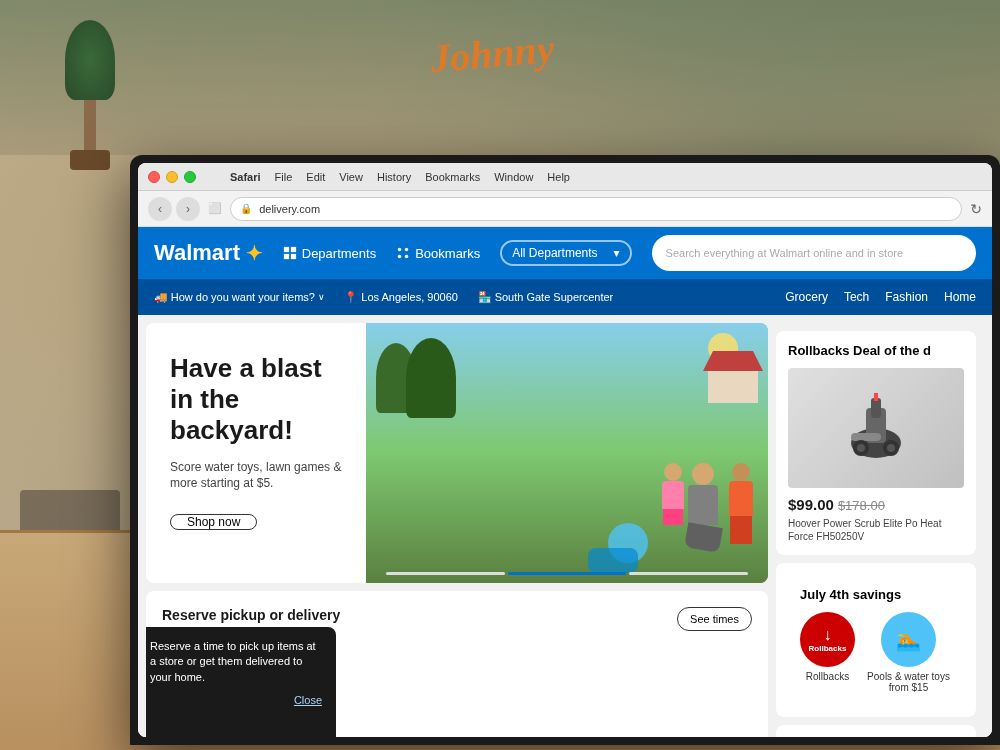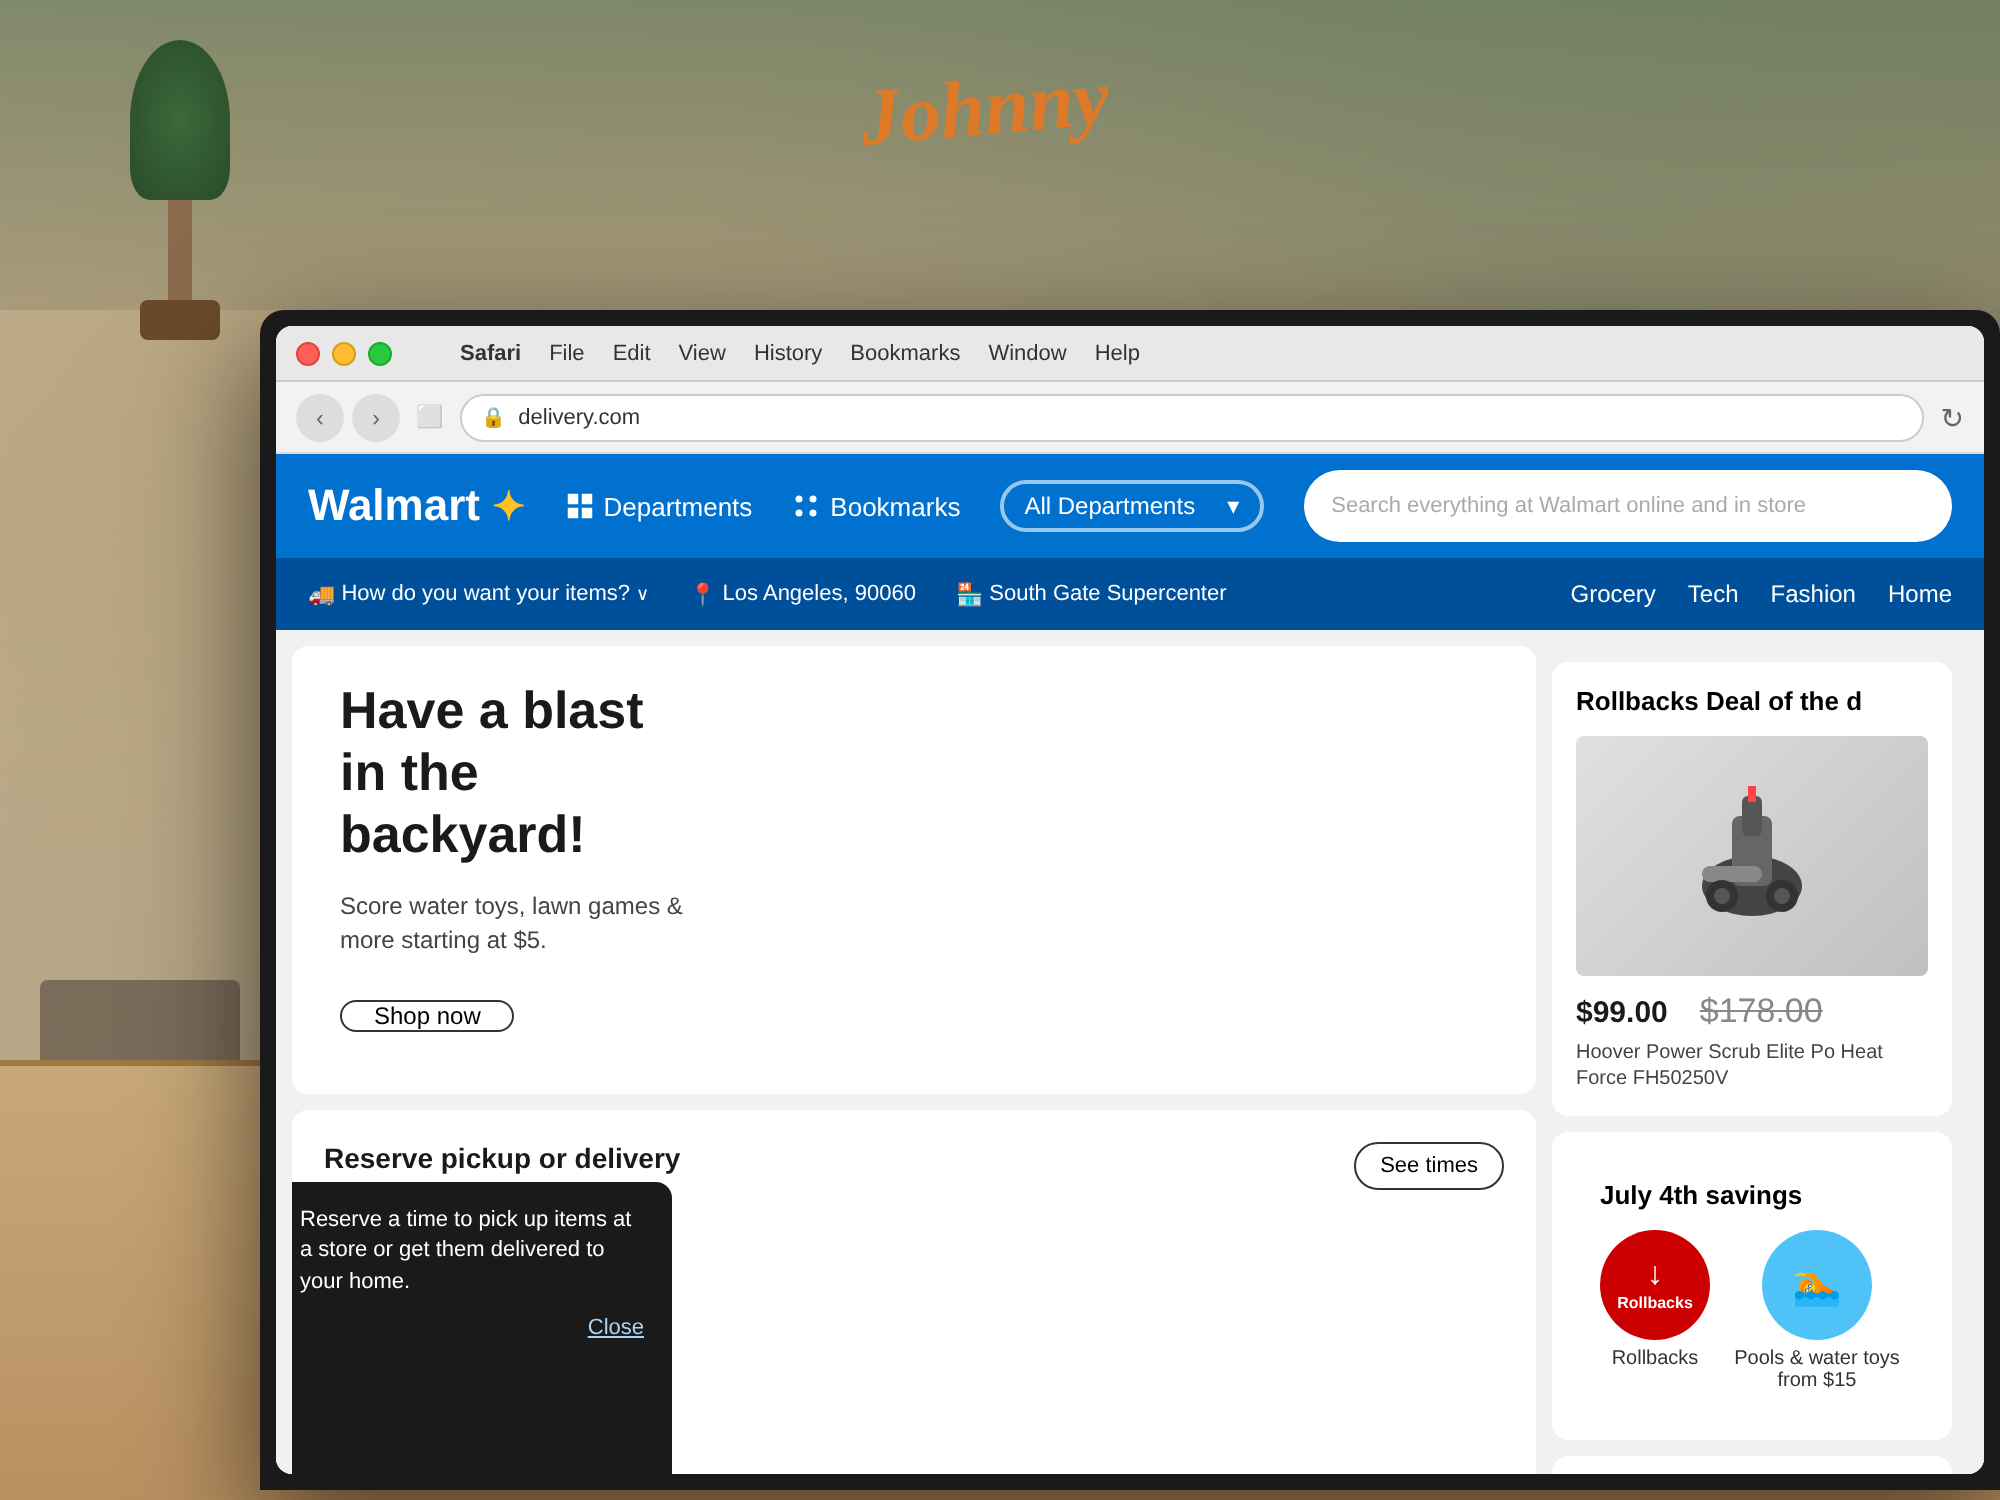--- a/index.html
+++ b/index.html
@@ -202,22 +202,21 @@
       background: white;
       margin: 8px;
       border-radius: 8px;
       overflow: hidden;
       position: relative;
       max-width: 580px;
     }
 
     .hero-content {
       display: flex;
-      height: 224px;
-      align-items: flex-end;
+      height: 260px;
     }
 
     .hero-text {
       padding: 30px 24px;
       flex: 0 0 220px;
     }
 
     .hero-title {
       font-size: 26px;
       font-weight: 700;
@@ -338,21 +337,21 @@
       justify-content: center;
       overflow: hidden;
     }
 
     .vacuum-svg {
       width: 80px;
       height: 80px;
     }
 
     .price-current { font-size: 15px; font-weight: 700; color: #1a1a1a; }
-    .price-original { font-size: 17px; color: #888; text-decoration: line-through; margin-left: 16px; }
+    .price-original { font-size: 13px; color: #888; text-decoration: line-through; margin-left: 4px; }
     .product-name { font-size: 10px; color: #444; margin-top: 4px; line-height: 1.3; }
 
     
     .july4-card {
       background: white;
       border-radius: 8px;
       padding: 24px;
       margin-bottom: 8px;
     }
 

